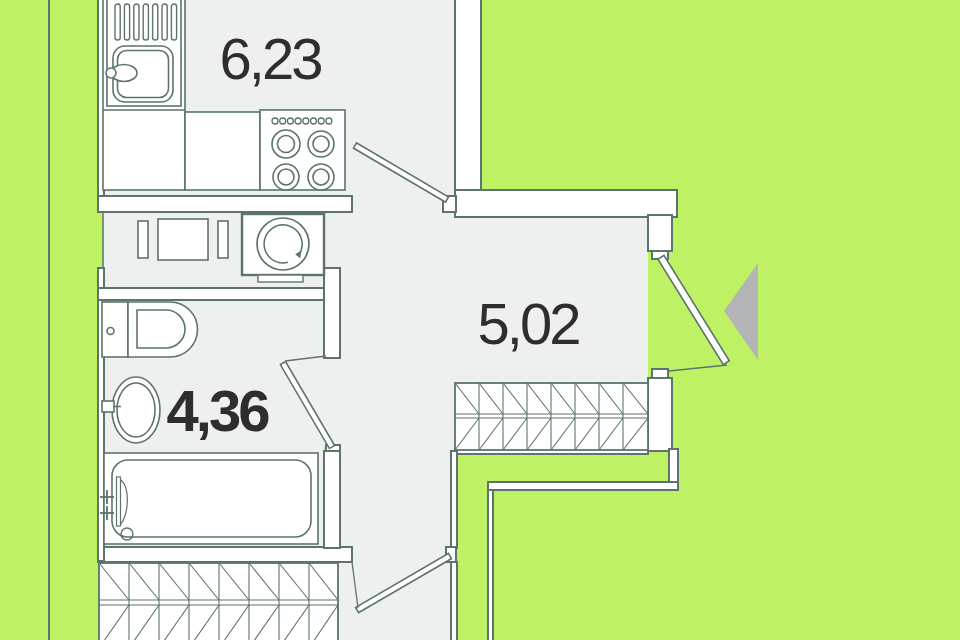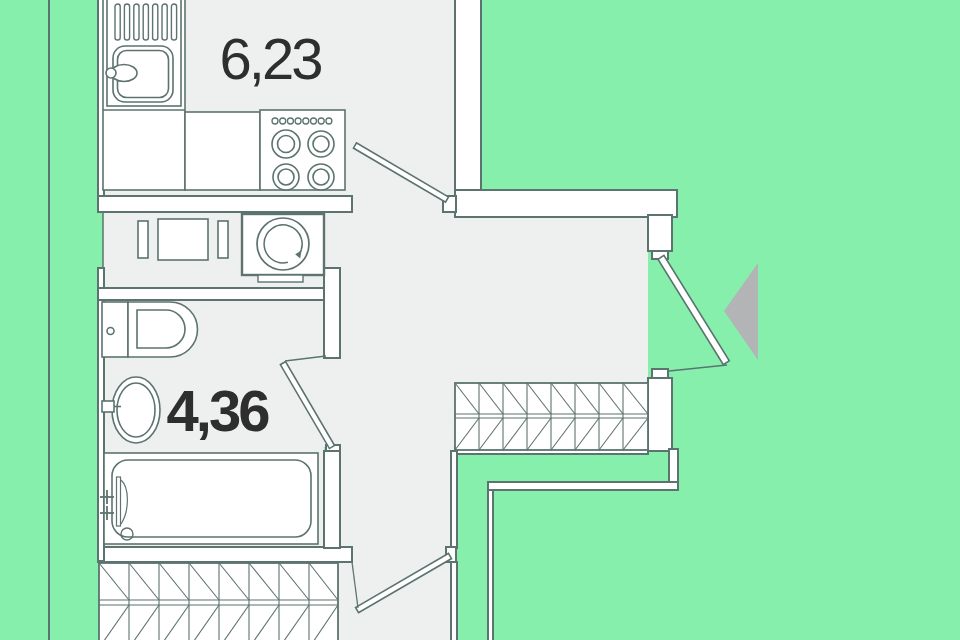--- a/index.html
+++ b/index.html
@@ -1,19 +1,19 @@
 <!DOCTYPE html>
 <html><head>
 <meta charset="utf-8">
 <style>
   html,body{margin:0;padding:0;background:#fff;}
   #plan-root{
     position:relative;
     width:960px;height:640px;
-    background:#86efac;
+    background:#bef264;
     overflow:hidden;
     font-family:"Liberation Sans", sans-serif;
   }
   #plan-svg{position:absolute;left:0;top:0;}
   .room-label{
     position:absolute;
     transform:translate(-50%,-50%);
     font-size:58px;
     font-weight:400;
     letter-spacing:-3px;
@@ -212,14 +212,15 @@
     <rect x="342.5" y="553" width="107.5" height="6" transform="rotate(-30.2 450 556)"></rect>
     <line x1="352" y1="562" x2="358" y2="608" stroke-width="1.3"></line>
     <rect x="658.5" y="257" width="7" height="124" transform="rotate(-31.8 662 259)"></rect>
     <line x1="727" y1="365" x2="669" y2="371" stroke-width="1.3"></line>
   </g>
 
   <polygon points="758,263 758,360 724,311" fill="#b2b4b5" stroke="none"></polygon>
 </svg>
 
   <div class="room-label" style="left:270px; top:58px;">6,23</div>
+  <div class="room-label" style="left:528px; top:323px;">5,02</div>
   <div class="room-label" style="left:217px; top:410px;font-weight:bold;">4,36</div>
 </div>
 
 </body></html>

